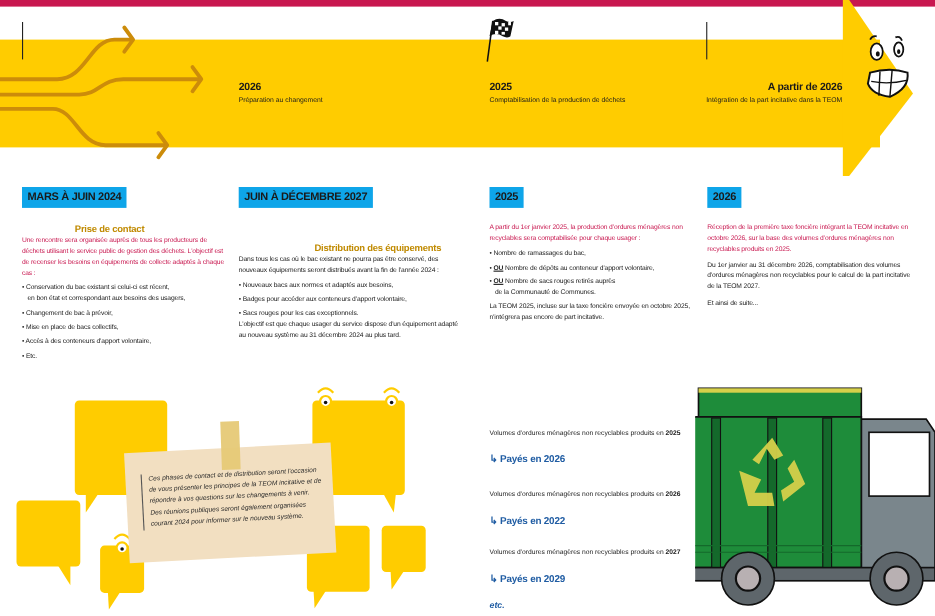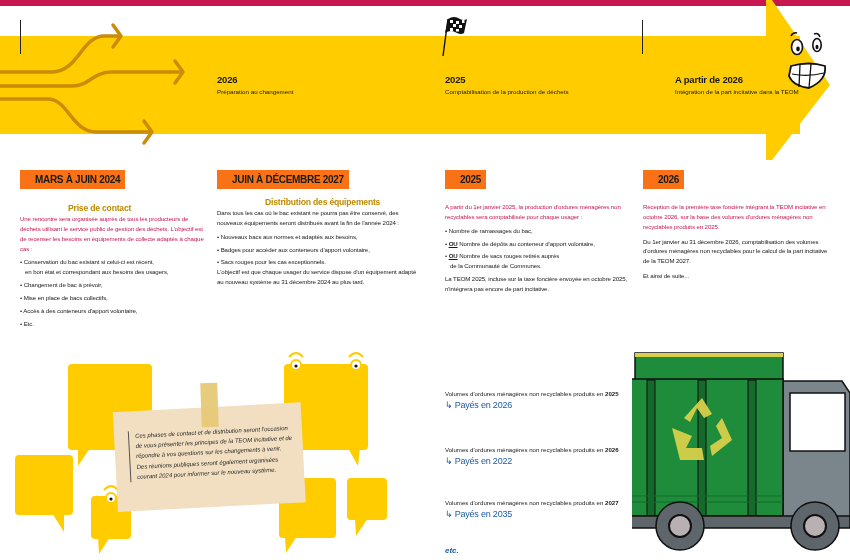--- a/index.html
+++ b/index.html
@@ -9,30 +9,30 @@
 
   .top-band { left: 0; top: 0; width: 850px; height: 6px; background: #c8174f; }
   .yellow-band { left: 0; top: 36px; width: 800px; height: 98px; background: #ffcc00; }
   .arrow-head { left: 766px; top: 0; width: 84px; height: 160px; }
 
   .tick { width: 1px; height: 34px; background: #222; }
 
   .timeline-year { font-size: 9.5px; font-weight: bold; letter-spacing: -0.2px; }
   .timeline-sub { font-size: 6.2px; margin-top: 3px; }
 
-  .section-tag { background: #f97316; font-weight: bold; font-size: 10px; padding: 4px 5px 4px 15px; letter-spacing: -0.3px; display: inline-block; }
+  .section-tag { background: #0ea5e9; font-weight: bold; font-size: 10px; padding: 4px 5px 4px 5px; letter-spacing: -0.3px; display: inline-block; }
   .sec-title { color: #c08a00; font-weight: bold; font-size: 8.6px; letter-spacing: -0.2px; padding-left: 48px; }
   .pink { color: #c8174f; }
   .txt { font-size: 6.1px; line-height: 1.62; letter-spacing: -0.1px; }
   .bullets div { margin-bottom: 3px; }
   .u { text-decoration: underline; font-weight: bold; }
 
   .paid-row .lbl { font-size: 6.1px; }
   .paid-row .lbl b { font-weight: bold; }
-  .paid-row .paid { color: #1f5ca3; font-weight: normal; font-size: 9px; margin-top: 3px; letter-spacing: -0.2px; }
+  .paid-row .paid { color: #1f5ca3; font-weight: bold; font-size: 9px; margin-top: 15px; letter-spacing: -0.2px; }
   .etc { color: #1f5ca3; font-weight: bold; font-size: 8px; font-style: italic; }
 
   .note { left: 118px; top: 412px; width: 188px; height: 100px; background: #f2dfc1; transform: rotate(-3deg); transform-origin: 0 100%; }
   .note-text { position: absolute; left: 14px; top: 20px; right: 6px; font-size: 6px; line-height: 1.7; font-style: italic; color: #2a2a2a; border-left: 1.5px solid #555; padding-left: 6px; }
   .tape { left: 201px; top: 383px; width: 17px; height: 44px; background: #e6c976; opacity: 0.95; transform: rotate(-2deg); }
 </style>
 </head>
 <body>
 
 <div class="abs top-band"></div>
@@ -81,42 +81,42 @@
 </svg>
 
 <div class="abs" style="left:217px;top:74px;">
   <div class="timeline-year">2026</div>
   <div class="timeline-sub">Préparation au changement</div>
 </div>
 <div class="abs" style="left:445px;top:74px;">
   <div class="timeline-year">2025</div>
   <div class="timeline-sub">Comptabilisation de la production de déchets</div>
 </div>
-<div class="abs" style="left:675px;top:74px;">
+<div class="abs" style="left:642px;top:74px;text-align:right;">
   <div class="timeline-year">A partir de 2026</div>
   <div class="timeline-sub">Intégration de la part incitative dans la TEOM</div>
 </div>
 
 <div class="abs" style="left:20px;top:169px;width:190px;">
   <div class="section-tag">MARS À JUIN 2024</div>
   <div class="sec-title" style="margin-top:14px;">Prise de contact</div>
   <div class="txt pink" style="margin-top:1px;">Une rencontre sera organisée auprès de tous les producteurs de déchets utilisant le service public de gestion des déchets. L'objectif est de recenser les besoins en équipements de collecte adaptés à chaque cas :</div>
   <div class="txt bullets" style="margin-top:4px;">
     <div style="margin-bottom:0">• Conservation du bac existant si celui-ci est récent,</div>
     <div style="padding-left:5px">en bon état et correspondant aux besoins des usagers,</div>
     <div>• Changement de bac à prévoir,</div>
     <div>• Mise en place de bacs collectifs,</div>
     <div>• Accès à des conteneurs d'apport volontaire,</div>
     <div>• Etc.</div>
   </div>
 </div>
 
 <div class="abs" style="left:217px;top:169px;width:205px;">
   <div class="section-tag">JUIN À DÉCEMBRE 2027</div>
-  <div class="sec-title" style="margin-top:8px;">Distribution des équipements</div>
+  <div class="sec-title" style="margin-top:31px;text-align:center;">Distribution des équipements</div>
   <div class="txt" style="margin-top:1px;">Dans tous les cas où le bac existant ne pourra pas être conservé, des nouveaux équipements seront distribués avant la fin de l'année 2024 :</div>
   <div class="txt bullets" style="margin-top:4px;">
     <div>• Nouveaux bacs aux normes et adaptés aux besoins,</div>
     <div>• Badges pour accéder aux conteneurs d'apport volontaire,</div>
     <div style="margin-bottom:0">• Sacs rouges pour les cas exceptionnels.</div>
   </div>
   <div class="txt">L'objectif est que chaque usager du service dispose d'un équipement adapté au nouveau système au 31 décembre 2024 au plus tard.</div>
 </div>
 
 <div class="abs" style="left:445px;top:169px;width:185px;">
@@ -141,21 +141,21 @@
 <div class="abs paid-row" style="left:445px;top:390px;">
   <div class="lbl"><span>Volumes d'ordures ménagères non recyclables produits en</span> <b>2025</b></div>
   <div class="paid">↳ Payés en 2026</div>
 </div>
 <div class="abs paid-row" style="left:445px;top:446px;">
   <div class="lbl"><span>Volumes d'ordures ménagères non recyclables produits en</span> <b>2026</b></div>
   <div class="paid">↳ Payés en 2022</div>
 </div>
 <div class="abs paid-row" style="left:445px;top:499px;">
   <div class="lbl"><span>Volumes d'ordures ménagères non recyclables produits en</span> <b>2027</b></div>
-  <div class="paid">↳ Payés en 2035</div>
+  <div class="paid">↳ Payés en 2029</div>
 </div>
 <div class="abs etc" style="left:445px;top:546px;">etc.</div>
 
 <svg class="abs" style="left:0;top:340px;width:430px;height:220px;" viewBox="0 0 430 220">
   <g fill="#ffcc00">
     <rect x="68" y="24" width="84" height="86" rx="4"></rect>
     <polygon points="78,108 90,108 78,126"></polygon>
     <rect x="15" y="115" width="58" height="60" rx="4"></rect>
     <polygon points="52,173 64,173 64,192"></polygon>
     <rect x="91" y="156" width="40" height="43" rx="4"></rect>

